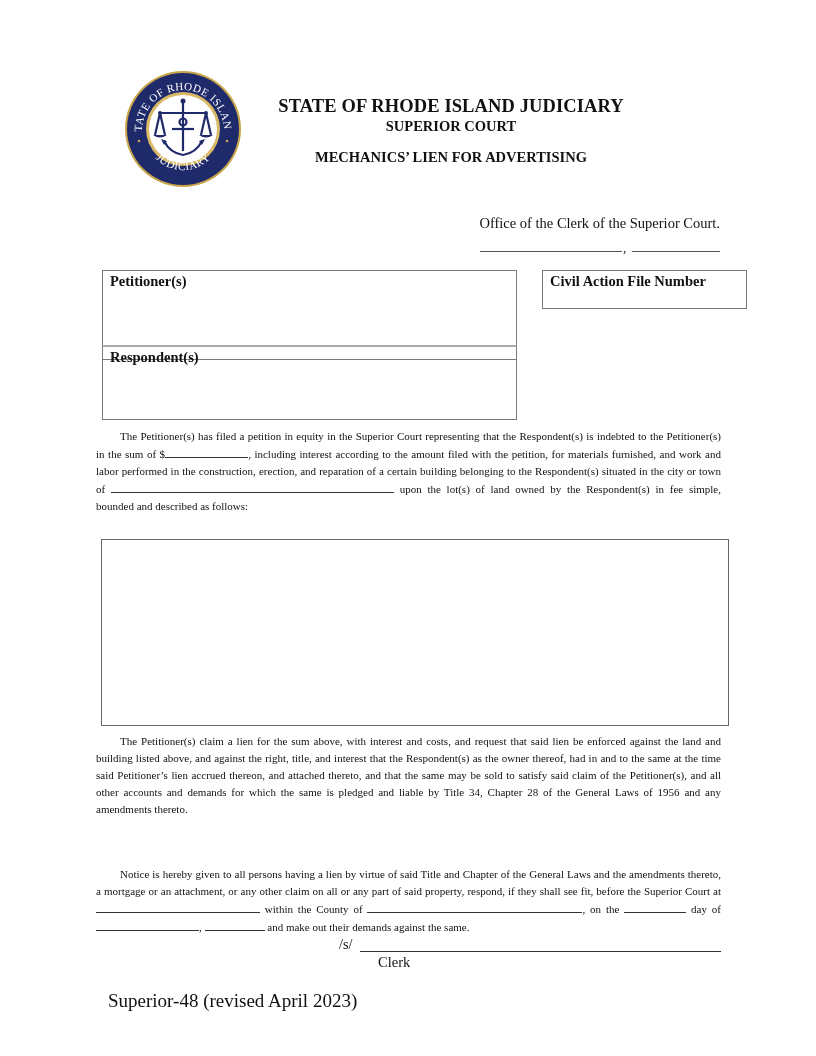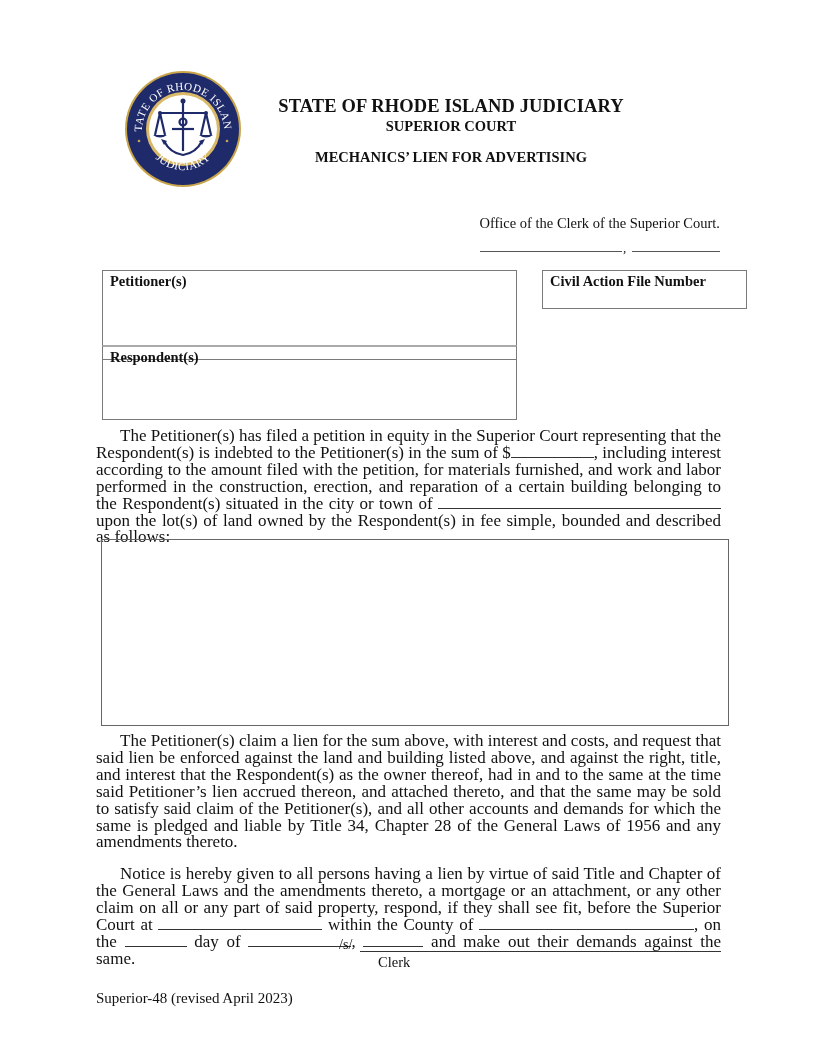--- a/index.html
+++ b/index.html
@@ -13,32 +13,32 @@
   .office { left: 430px; top: 203px; width: 290px; text-align: right; font-size: 14.5px; margin-top: 12px; }
   .dateline { left: 480px; top: 236px; width: 240px; height: 16px; }
   .dl1 { position: absolute; left: 0; bottom: 0; width: 142px; border-bottom: 1px solid #555; }
   .comma { position: absolute; left: 143px; bottom: -4px; font-size: 13px; }
   .dl2 { position: absolute; left: 152px; bottom: 0; width: 88px; border-bottom: 1px solid #555; }
   .box { position: absolute; border: 1px solid #7a7a7a; box-sizing: border-box; }
   .box-label { position: absolute; left: 7px; top: 2px; font-weight: bold; font-size: 14.5px; }
   .petitioner { left: 102px; top: 270px; width: 415px; height: 90px; }
   .respondent { left: 102px; top: 345px; width: 415px; height: 75px; border-top: 2px solid #aaa; }
   .civil { left: 516px; top: 270px; width: 205px; height: 39px; margin-left: 26px; }
-  .para { position: absolute; left: 96px; width: 625px; font-size: 17px; line-height: 16.9px; text-align: justify; }
+  .para { position: absolute; left: 96px; width: 625px; font-size: 11px; line-height: 16.9px; text-align: justify; }
   .para .indent { display: inline-block; width: 24px; }
   .p1 { top: 428px; }
   .p2 { top: 733px; }
   .p3 { top: 841px; margin-top: 25px; }
   .desc-box { left: 101px; top: 539px; width: 628px; height: 187px; border: 1px solid #666; }
   .u { display: inline-block; border-bottom: 1px solid #333; height: 12px; vertical-align: baseline; }
   .sig { left: 339px; top: 936px; width: 382px; height: 20px; font-size: 14.2px; }
   .sig-prefix { position: absolute; left: 0; top: 0; }
   .sig-line { position: absolute; left: 21px; top: 15px; width: 361px; border-bottom: 1px solid #333; }
   .clerk { left: 378px; top: 954px; font-size: 14.5px; }
-  .footer { left: 96px; top: 990px; font-size: 15px; }
+  .footer { left: 108px; top: 990px; font-size: 19px; }
 </style>
 </head>
 <body>
 
 <div class="abs seal">
   <svg width="126" height="121" viewBox="0 0 126 121">
     <defs>
       <path id="arcTop" d="M 22 62 A 41 41 0 0 1 104 62"></path>
       <path id="arcBot" d="M 30 82 A 38 38 0 0 0 96 82"></path>
     </defs>

